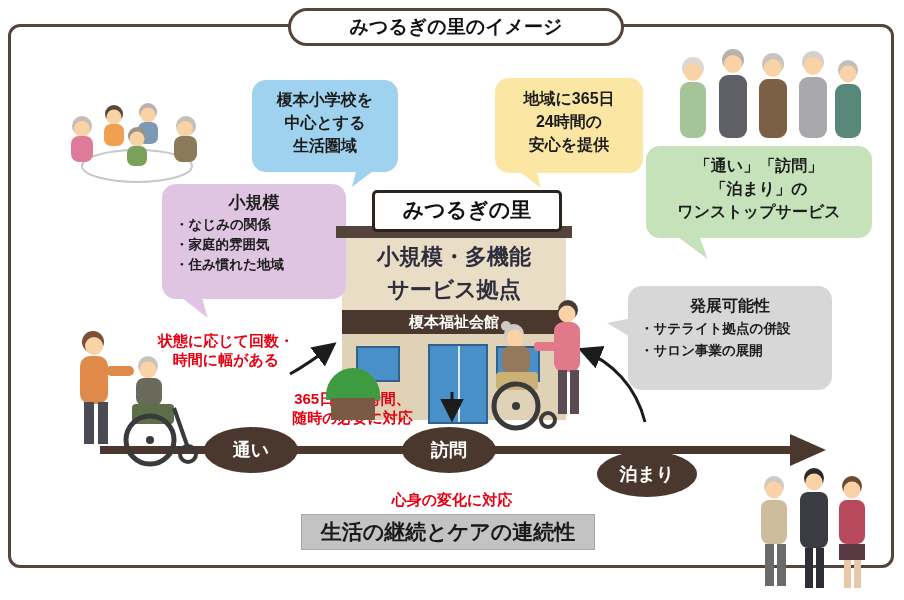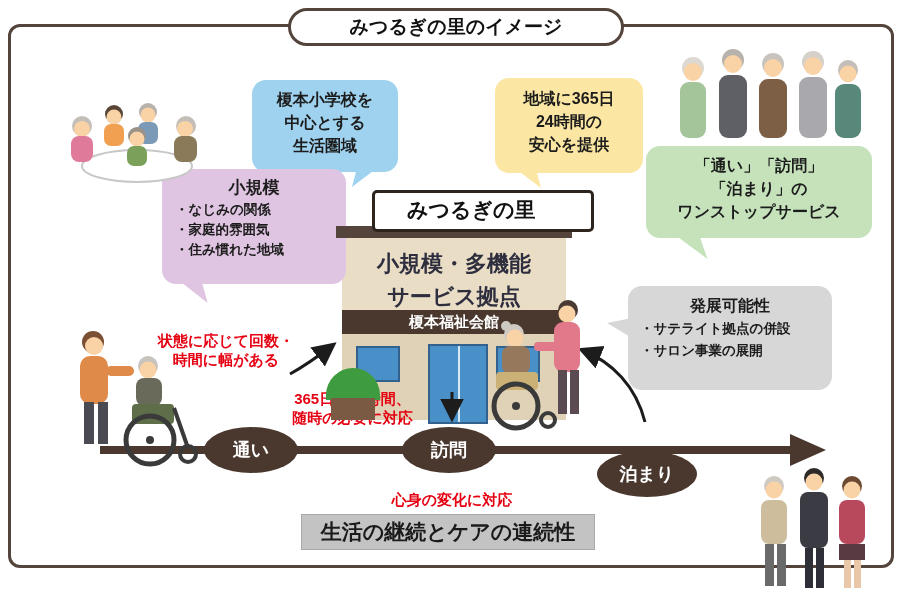--- a/index.html
+++ b/index.html
@@ -23,43 +23,43 @@
   .bubble .hd{text-align:center;font-weight:bold;}
 
   .b-school{left:252px;top:80px;width:146px;height:84px;background:#9fd2ee;padding-top:8px;}
   .b-school::after{bottom:-15px;right:26px;border-left:5px solid transparent;
      border-right:15px solid transparent;border-top:19px solid #9fd2ee;transform:skewX(-28deg);}
 
   .b-security{left:495px;top:78px;width:148px;height:86px;background:#fbe7a3;padding-top:9px;}
   .b-security::after{bottom:-15px;left:26px;border-left:15px solid transparent;
      border-right:5px solid transparent;border-top:19px solid #fbe7a3;transform:skewX(28deg);}
 
-  .b-small{left:162px;top:169px;width:184px;height:108px;background:#dfc5e2;padding-top:7px;}
+  .b-small{left:162px;top:184px;width:184px;height:108px;background:#dfc5e2;padding-top:7px;}
   .b-small .hd{font-size:17px;line-height:24px;}
   .b-small .bullet{padding-left:13px;}
   .b-small::after{bottom:-19px;left:22px;border-left:18px solid transparent;
      border-right:5px solid transparent;border-top:23px solid #dfc5e2;transform:skewX(26deg);}
 
   .b-onestop{left:646px;top:146px;width:226px;height:84px;background:#c5e2bb;padding-top:8px;}
   .b-onestop::after{bottom:-21px;left:34px;border-left:20px solid transparent;
      border-right:6px solid transparent;border-top:26px solid #c5e2bb;transform:skewX(30deg);}
 
   .b-potential{left:628px;top:286px;width:204px;height:96px;background:#d7d7d7;padding-top:8px;}
   .b-potential .hd{font-size:16px;line-height:24px;}
   .b-potential .bullet{padding-left:12px;line-height:22px;}
   .b-potential::after{left:-21px;top:32px;border-top:5px solid transparent;
      border-bottom:15px solid transparent;border-right:25px solid #d7d7d7;}
 
   
   .sign{position:absolute;left:372px;top:190px;width:184px;height:36px;z-index:5;
         background:#ffffff;border:3px solid #2e241e;border-radius:5px;
-        font-size:21px;font-weight:bold;color:#111;text-align:left;line-height:34px;padding-left:32px;}
+        font-size:21px;font-weight:bold;color:#111;text-align:center;line-height:34px;}
   .roof{position:absolute;left:336px;top:226px;width:236px;height:12px;background:#54443c;z-index:4;}
   .wall-upper{position:absolute;left:342px;top:238px;width:224px;height:72px;background:#e9ddc6;z-index:3;
-        text-align:center;padding-top:9px;}
+        text-align:center;padding-top:2px;}
   .wall-upper .ln{font-size:22px;line-height:33px;font-weight:bold;color:#2e2e3e;}
   .hall-band{position:absolute;left:342px;top:310px;width:224px;height:24px;background:#4a382e;z-index:3;
         color:#fff;font-size:15px;font-weight:bold;text-align:center;line-height:24px;}
   .wall-lower{position:absolute;left:342px;top:334px;width:224px;height:86px;background:#e0d2b6;z-index:3;}
   .win{position:absolute;background:#4a90c8;border:2px solid #31618c;z-index:4;}
   .win-l{left:356px;top:346px;width:40px;height:32px;}
   .win-r{left:496px;top:346px;width:40px;height:32px;}
   .door{position:absolute;left:428px;top:344px;width:56px;height:76px;background:#4a90c8;
         border:2px solid #31618c;z-index:4;}
   .door::after{content:"";position:absolute;left:50%;top:0;width:2px;height:100%;background:#d8e8f4;}

